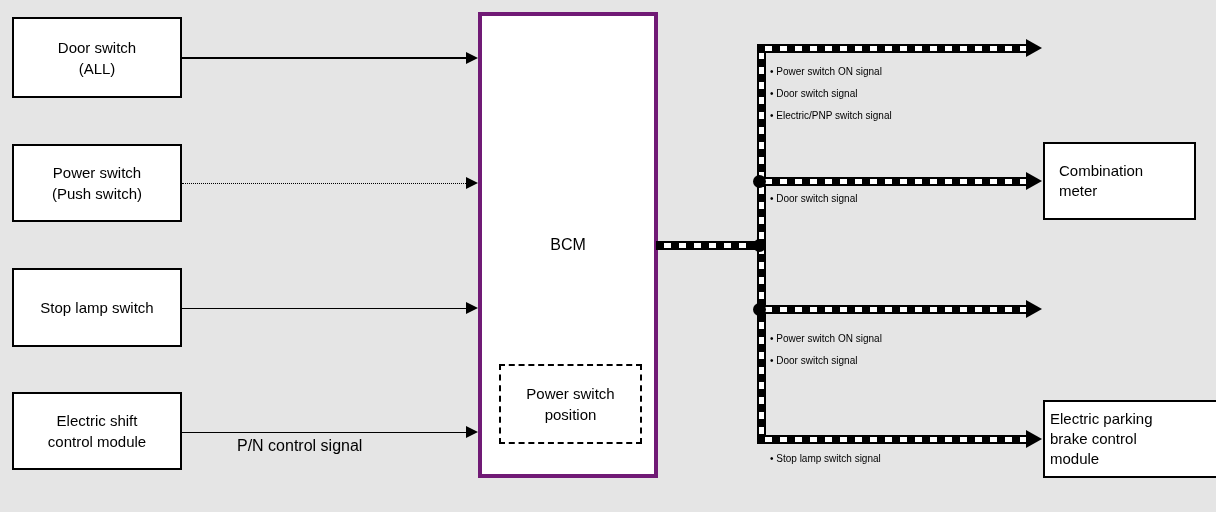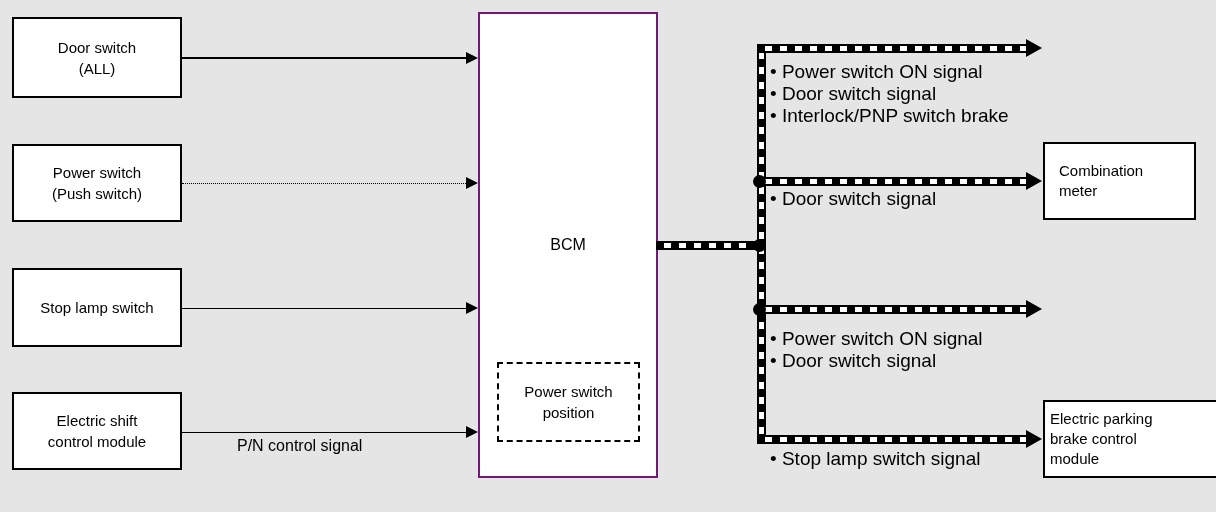--- a/index.html
+++ b/index.html
@@ -23,21 +23,21 @@
     text-align: center;
     font-size: 15px;
     line-height: 21px;
     white-space: pre-line;
   }
   .node.left-align {
     justify-content: flex-start;
     text-align: left;
     line-height: 20px;
   }
-  .bcm-box { position: absolute; box-sizing: border-box; border: 2px solid #701a75; background: #fff; }
+  .bcm-box { position: absolute; box-sizing: border-box; border: 4px solid #701a75; background: #fff; }
   .bcm-label {
     position: absolute; left: 0; top: 0; right: 0; bottom: 0;
     display: flex; align-items: center; justify-content: center;
     font-size: 16px;
   }
   .dashed-node {
     position: absolute;
     box-sizing: border-box;
     border: 2px dashed #000;
     background: #fff;
@@ -74,21 +74,21 @@
   .can-head {
     position: absolute; width: 0; height: 0;
     border-left: 16px solid #000;
     border-top: 9px solid transparent;
     border-bottom: 9px solid transparent;
   }
   .jdot {
     position: absolute; width: 13px; height: 13px;
     border-radius: 50%; background: #000;
   }
-  .signal-group { position: absolute; font-size: 19px; }
+  .signal-group { position: absolute; font-size: 10px; }
   .signal-line { line-height: 22px; white-space: nowrap; }
   .free-label { position: absolute; font-size: 16px; white-space: nowrap; }
 </style>
 </head>
 <body>
 
 <div id="canvas">
 
   <div class="node" style="left:12px; top:17px; width:170px; height:81px;">
     <span>Door switch
@@ -143,21 +143,21 @@
   <div class="can-h" style="left:757px; top:435px; width:270px;"></div>
   <div class="can-head" style="left:1026px; top:430px;"></div>
 
   <div class="jdot" style="left:753px; top:175px;"></div>
   <div class="jdot" style="left:753px; top:239px;"></div>
   <div class="jdot" style="left:753px; top:303px;"></div>
 
   <div class="signal-group" style="left:770px; top:61px;">
       <div class="signal-line">• Power switch ON signal</div>
       <div class="signal-line">• Door switch signal</div>
-      <div class="signal-line">• Interlock/PNP switch brake</div>
+      <div class="signal-line">• Electric/PNP switch signal</div>
     </div>
   <div class="signal-group" style="left:770px; top:188px;">
       <div class="signal-line">• Door switch signal</div>
     </div>
   <div class="signal-group" style="left:770px; top:328px;">
       <div class="signal-line">• Power switch ON signal</div>
       <div class="signal-line">• Door switch signal</div>
     </div>
   <div class="signal-group" style="left:770px; top:448px;">
       <div class="signal-line">• Stop lamp switch signal</div>

